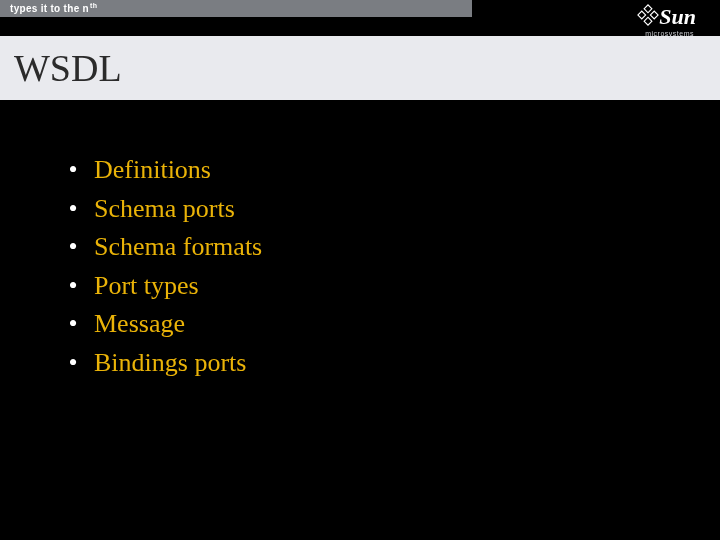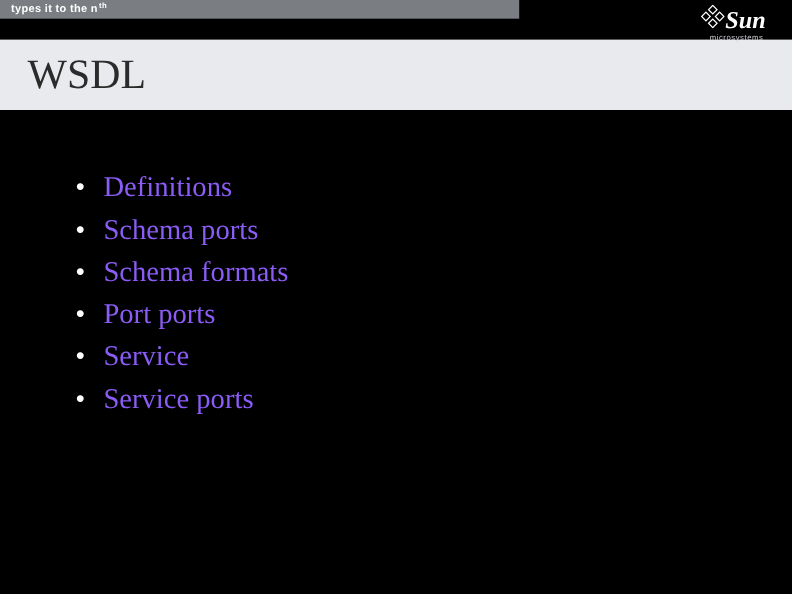--- a/index.html
+++ b/index.html
@@ -65,21 +65,21 @@
     margin-top: 0;
     align-self: flex-end;
     margin-right: 2px;
   }
   .title-bar {
     width: 100%;
     height: 64px;
     background: #e9eaee;
     display: flex;
     align-items: center;
-    padding-left: 25px;
+    padding-left: 14px;
   }
   .title-text {
     color: #2b2b2b;
     font-size: 38px;
     font-family: Georgia, "Times New Roman", serif;
     font-weight: normal;
   }
   .content {
     padding: 54px 0 0 66px;
   }
@@ -93,21 +93,21 @@
   }
   .bullet-dot {
     color: #fff;
     font-size: 26px;
     line-height: 1;
     margin-right: 14px;
     width: 14px;
     text-align: center;
   }
   .bullet-text {
-    color: #8b5cf6;
+    color: #eab308;
     font-size: 26px;
     font-family: Georgia, "Times New Roman", serif;
     line-height: 1.25;
   }
 </style>
 </head>
 <body>
 
 <div class="header-bar">
   <div class="tagline-strip">
@@ -144,24 +144,24 @@
     <li class="bullet-item">
       <span class="bullet-dot">•</span>
       <span class="bullet-text">Schema ports</span>
     </li>
     <li class="bullet-item">
       <span class="bullet-dot">•</span>
       <span class="bullet-text">Schema formats</span>
     </li>
     <li class="bullet-item">
       <span class="bullet-dot">•</span>
-      <span class="bullet-text">Port ports</span>
+      <span class="bullet-text">Port types</span>
     </li>
     <li class="bullet-item">
       <span class="bullet-dot">•</span>
-      <span class="bullet-text">Service</span>
+      <span class="bullet-text">Message</span>
     </li>
     <li class="bullet-item">
       <span class="bullet-dot">•</span>
-      <span class="bullet-text">Service ports</span>
+      <span class="bullet-text">Bindings ports</span>
     </li>
   </ul>
 </div>
 
 </body></html>

